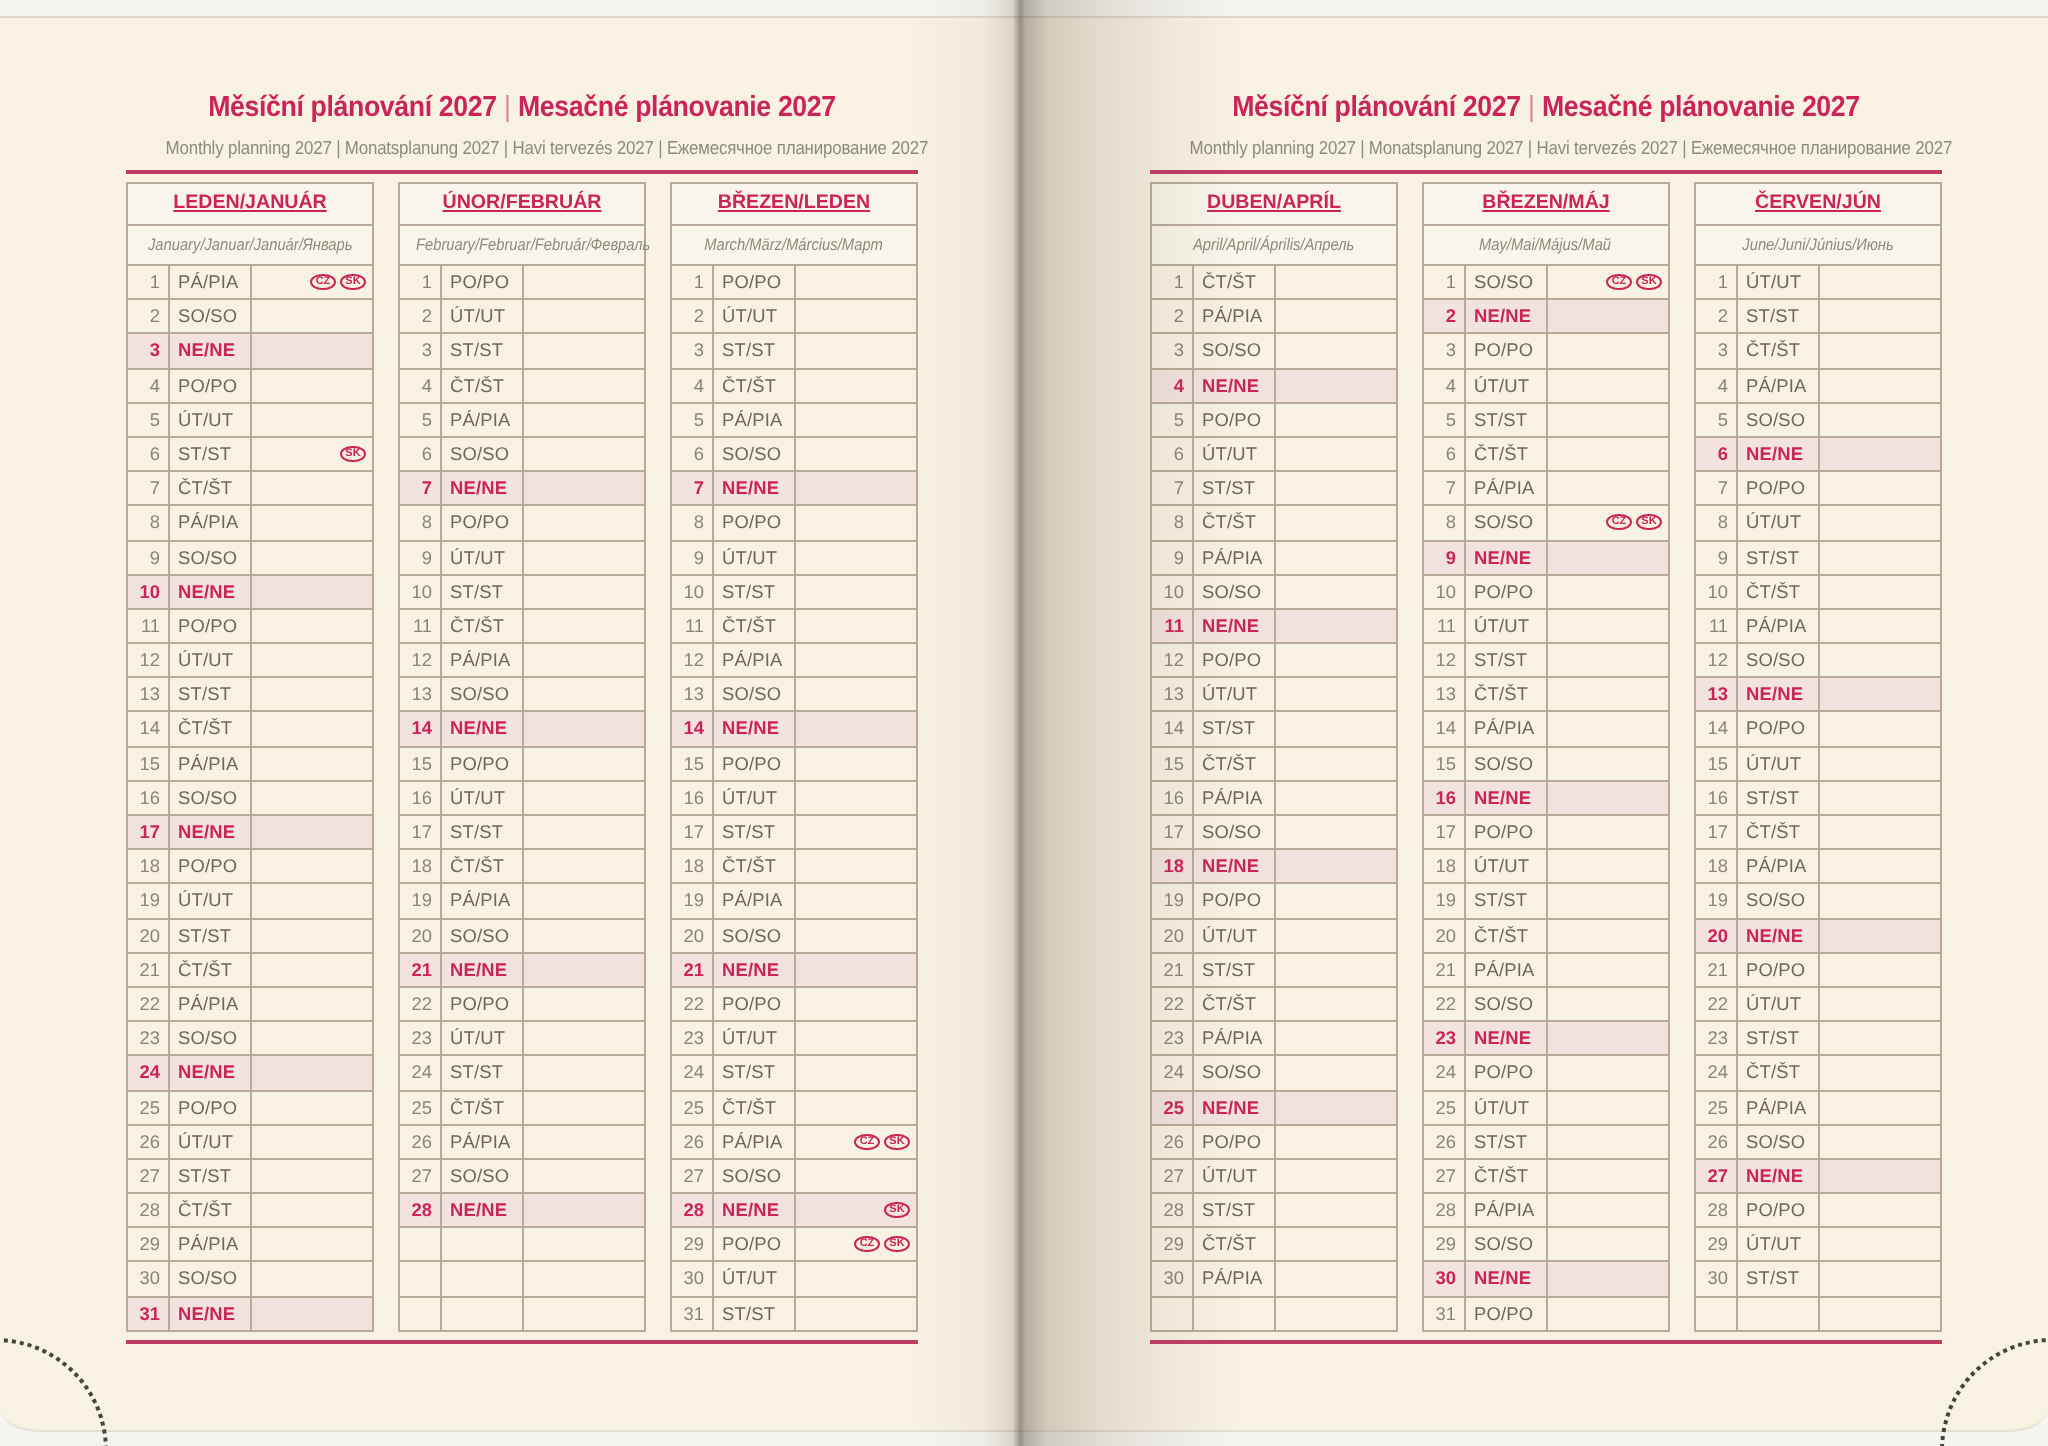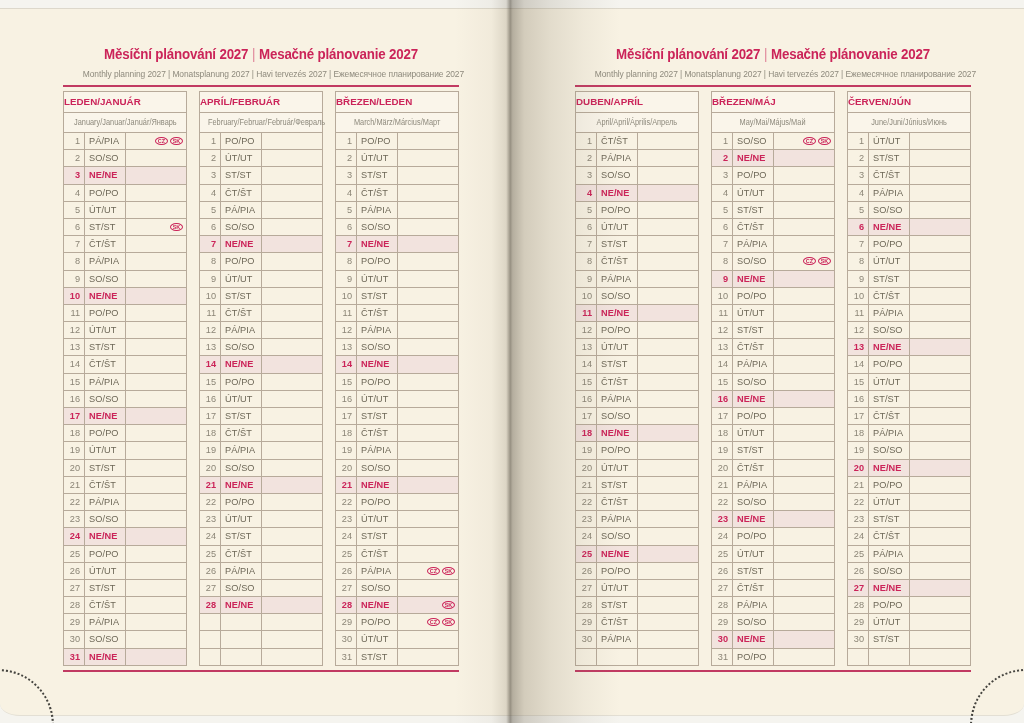--- a/index.html
+++ b/index.html
@@ -31,27 +31,28 @@
     font-size:9.4px;color:var(--subtitle-gray,#8e8a7d);
     transform:scaleX(.9);transform-origin:center;letter-spacing:-.1px;
   }
   .rule{height:2px;background:var(--rule,#c13a62);margin-top:6px}
   .rule.footer{margin-top:4px}
   .months{display:flex;justify-content:space-between;margin-top:4px}
   .month{width:124px;border:1px solid var(--border,#b7aa9a);box-sizing:border-box;background:var(--paper,#f8f2e3)}
   .month-name{
     height:20px;line-height:20px;border-bottom:1px solid var(--border,#b7aa9a);
     background:var(--paper-header,#faf5ea);
-    color:var(--accent,#cb2459);font-weight:bold;font-size:9.8px;white-space:nowrap;
+    color:var(--accent,#cb2459);font-weight:bold;font-size:9.8px;text-align:center;white-space:nowrap;text-decoration:underline;
   }
   .month-langs{
     height:19px;line-height:19px;border-bottom:1px solid var(--border,#b7aa9a);
     background:var(--paper-header,#faf5ea);
     color:var(--subtitle-gray,#8e8a7d);font-size:8.4px;text-align:center;white-space:nowrap;
     transform-origin:center;
+    font-style:italic;
   }
   .month-langs span{display:inline-block;transform:scaleX(.88);transform-origin:center;white-space:nowrap}
   .day-row{display:flex;height:16.2px;border-bottom:1px solid var(--border,#b7aa9a);font-size:9.2px}
   .day-row:last-child{border-bottom:none}
   .cell-num{
     width:20px;box-sizing:border-box;text-align:right;padding-right:4px;
     line-height:16.2px;color:var(--num-gray,#8b8576);
   }
   .cell-day{
     width:41px;box-sizing:border-box;border-left:1px solid var(--border,#b7aa9a);
@@ -293,21 +294,21 @@
 
   <div class="day-row sunday">
     <div class="cell-num">31</div>
     <div class="cell-day">NE/NE</div>
     <div class="cell-notes"></div>
   </div>
 </div>
   </div>
 
   <div class="month">
-    <div class="month-name">APRÍL/FEBRUÁR</div>
+    <div class="month-name">ÚNOR/FEBRUÁR</div>
     <div class="month-langs"><span>February/Februar/Február/Февраль</span></div>
     <div>
   <div class="day-row">
     <div class="cell-num">1</div>
     <div class="cell-day">PO/PO</div>
     <div class="cell-notes"></div>
   </div>
 
   <div class="day-row">
     <div class="cell-num">2</div>

